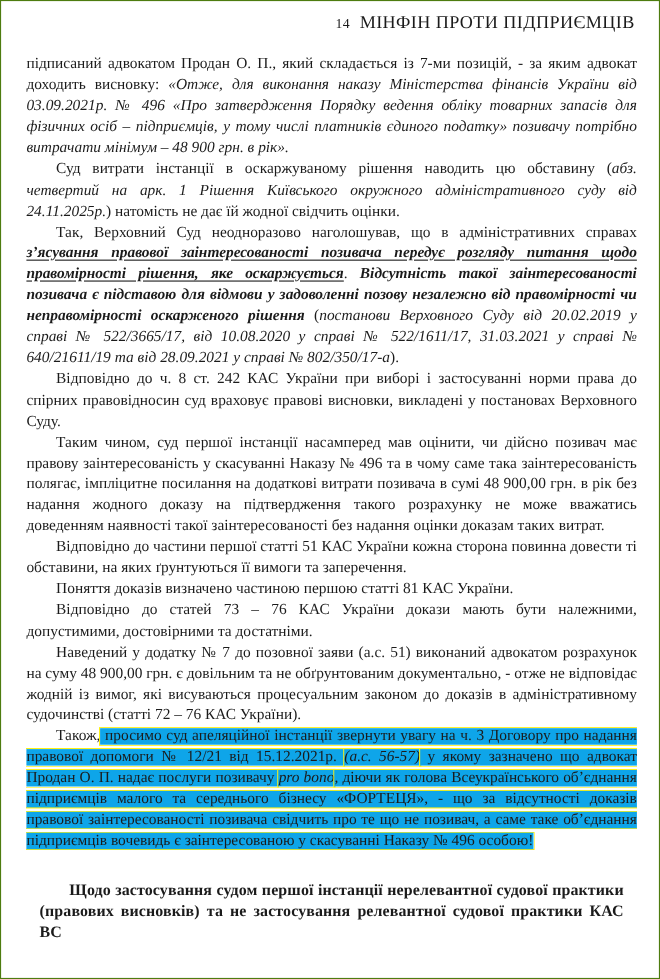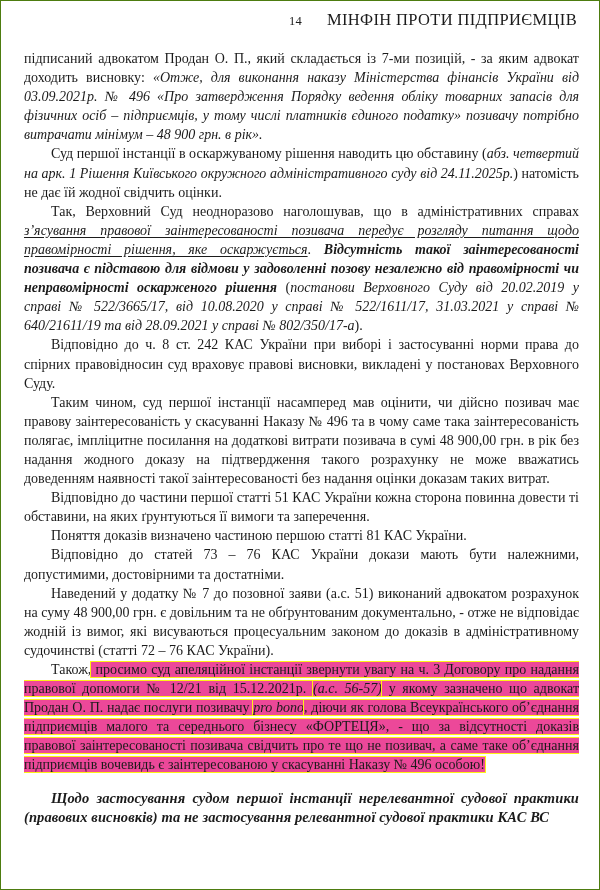--- a/index.html
+++ b/index.html
@@ -43,71 +43,69 @@
   }
   .page-number {
     font-size: 12.5px;
     letter-spacing: .2px;
   }
   .header-title {
     font-size: 16.5px;
     letter-spacing: .35px;
     font-variant: small-caps;
     text-transform: uppercase;
-    margin-left: 16px;
   }
 
   
   .para {
     margin: 0 0 0 0;
     font-size: 14px;
     line-height: 19.1px;
     text-align: justify;
     text-justify: inter-word;
     text-indent: 27px;
     hyphens: none;
   }
   .para.no-indent { text-indent: 0; }
 
   .it      { font-style: italic; }
   .bi      { font-style: italic; font-weight: bold; }
-  .bi-u    { font-style: italic; font-weight: normal; text-decoration: underline; text-underline-offset: 2px; }
+  .bi-u    { font-style: italic; font-weight: bold; text-decoration: underline; text-underline-offset: 2px; }
 
   
   .hl {
-    background-color: #ec4899;
+    background-color: #0ea5e9;
     box-shadow: 0 0 0 1px #fdf116;
   }
 
   .heading-bold {
-    margin: 0;
+    margin: 12px;
     font-size: 14.5px;
     line-height: 19.1px;
     text-align: justify;
     text-indent: 27px;
     font-weight: bold;
     letter-spacing: .1px;
-    font-style: italic;
   }
   .gap-lg { height: 14px; }
 </style>
 </head>
 <body>
 
 <div id="page">
   <div id="page-inner">
 
     <div class="running-header">
       <span class="page-number">14</span>
       <span class="header-title">МІНФІН ПРОТИ ПІДПРИЄМЦІВ</span>
     </div>
 
     <p class="para no-indent"><span>підписаний адвокатом Продан О. П., який складається із 7-ми позицій, - за яким адвокат доходить висновку: </span><span class="it">«Отже, для виконання наказу Міністерства фінансів України від 03.09.2021р. № 496 «Про затвердження Порядку ведення обліку товарних запасів для фізичних осіб – підприємців, у тому числі платників єдиного податку» позивачу потрібно витрачати мінімум – 48 900 грн. в рік».</span></p>
 
-    <p class="para"><span>Суд першої інстанції в оскаржуваному рішення наводить цю обставину (</span><span class="it">абз. четвертий на арк. 1 Рішення Київського окружного адміністративного суду від 24.11.2025р.</span><span>) натомість не дає їй жодної свідчить оцінки.</span></p>
+    <p class="para"><span>Суд витрати інстанції в оскаржуваному рішення наводить цю обставину (</span><span class="it">абз. четвертий на арк. 1 Рішення Київського окружного адміністративного суду від 24.11.2025р.</span><span>) натомість не дає їй жодної свідчить оцінки.</span></p>
 
     <p class="para"><span>Так, Верховний Суд неодноразово наголошував, що в адміністративних справах </span><span class="bi-u">з’ясування правової заінтересованості позивача передує розгляду питання щодо правомірності рішення, яке оскаржується</span><span>. </span><span class="bi">Відсутність такої заінтересованості позивача є підставою для відмови у задоволенні позову незалежно від правомірності чи неправомірності оскарженого рішення</span><span> (</span><span class="it">постанови Верховного Суду від 20.02.2019 у справі № 522/3665/17, від 10.08.2020 у справі № 522/1611/17, 31.03.2021 у справі № 640/21611/19 та від 28.09.2021 у справі № 802/350/17-а</span><span>).</span></p>
 
     <p class="para">Відповідно до ч. 8 ст. 242 КАС України при виборі і застосуванні норми права до спірних правовідносин суд враховує правові висновки, викладені у постановах Верховного Суду.</p>
 
     <p class="para">Таким чином, суд першої інстанції насамперед мав оцінити, чи дійсно позивач має правову заінтересованість у скасуванні Наказу № 496 та в чому саме така заінтересованість полягає, імпліцитне посилання на додаткові витрати позивача в сумі 48 900,00 грн. в рік без надання жодного доказу на підтвердження такого розрахунку не може вважатись доведенням наявності такої заінтересованості без надання оцінки доказам таких витрат.</p>
 
     <p class="para">Відповідно до частини першої статті 51 КАС України кожна сторона повинна довести ті обставини, на яких ґрунтуються її вимоги та заперечення.</p>
 
     <p class="para">Поняття доказів визначено частиною першою статті 81 КАС України.</p>

